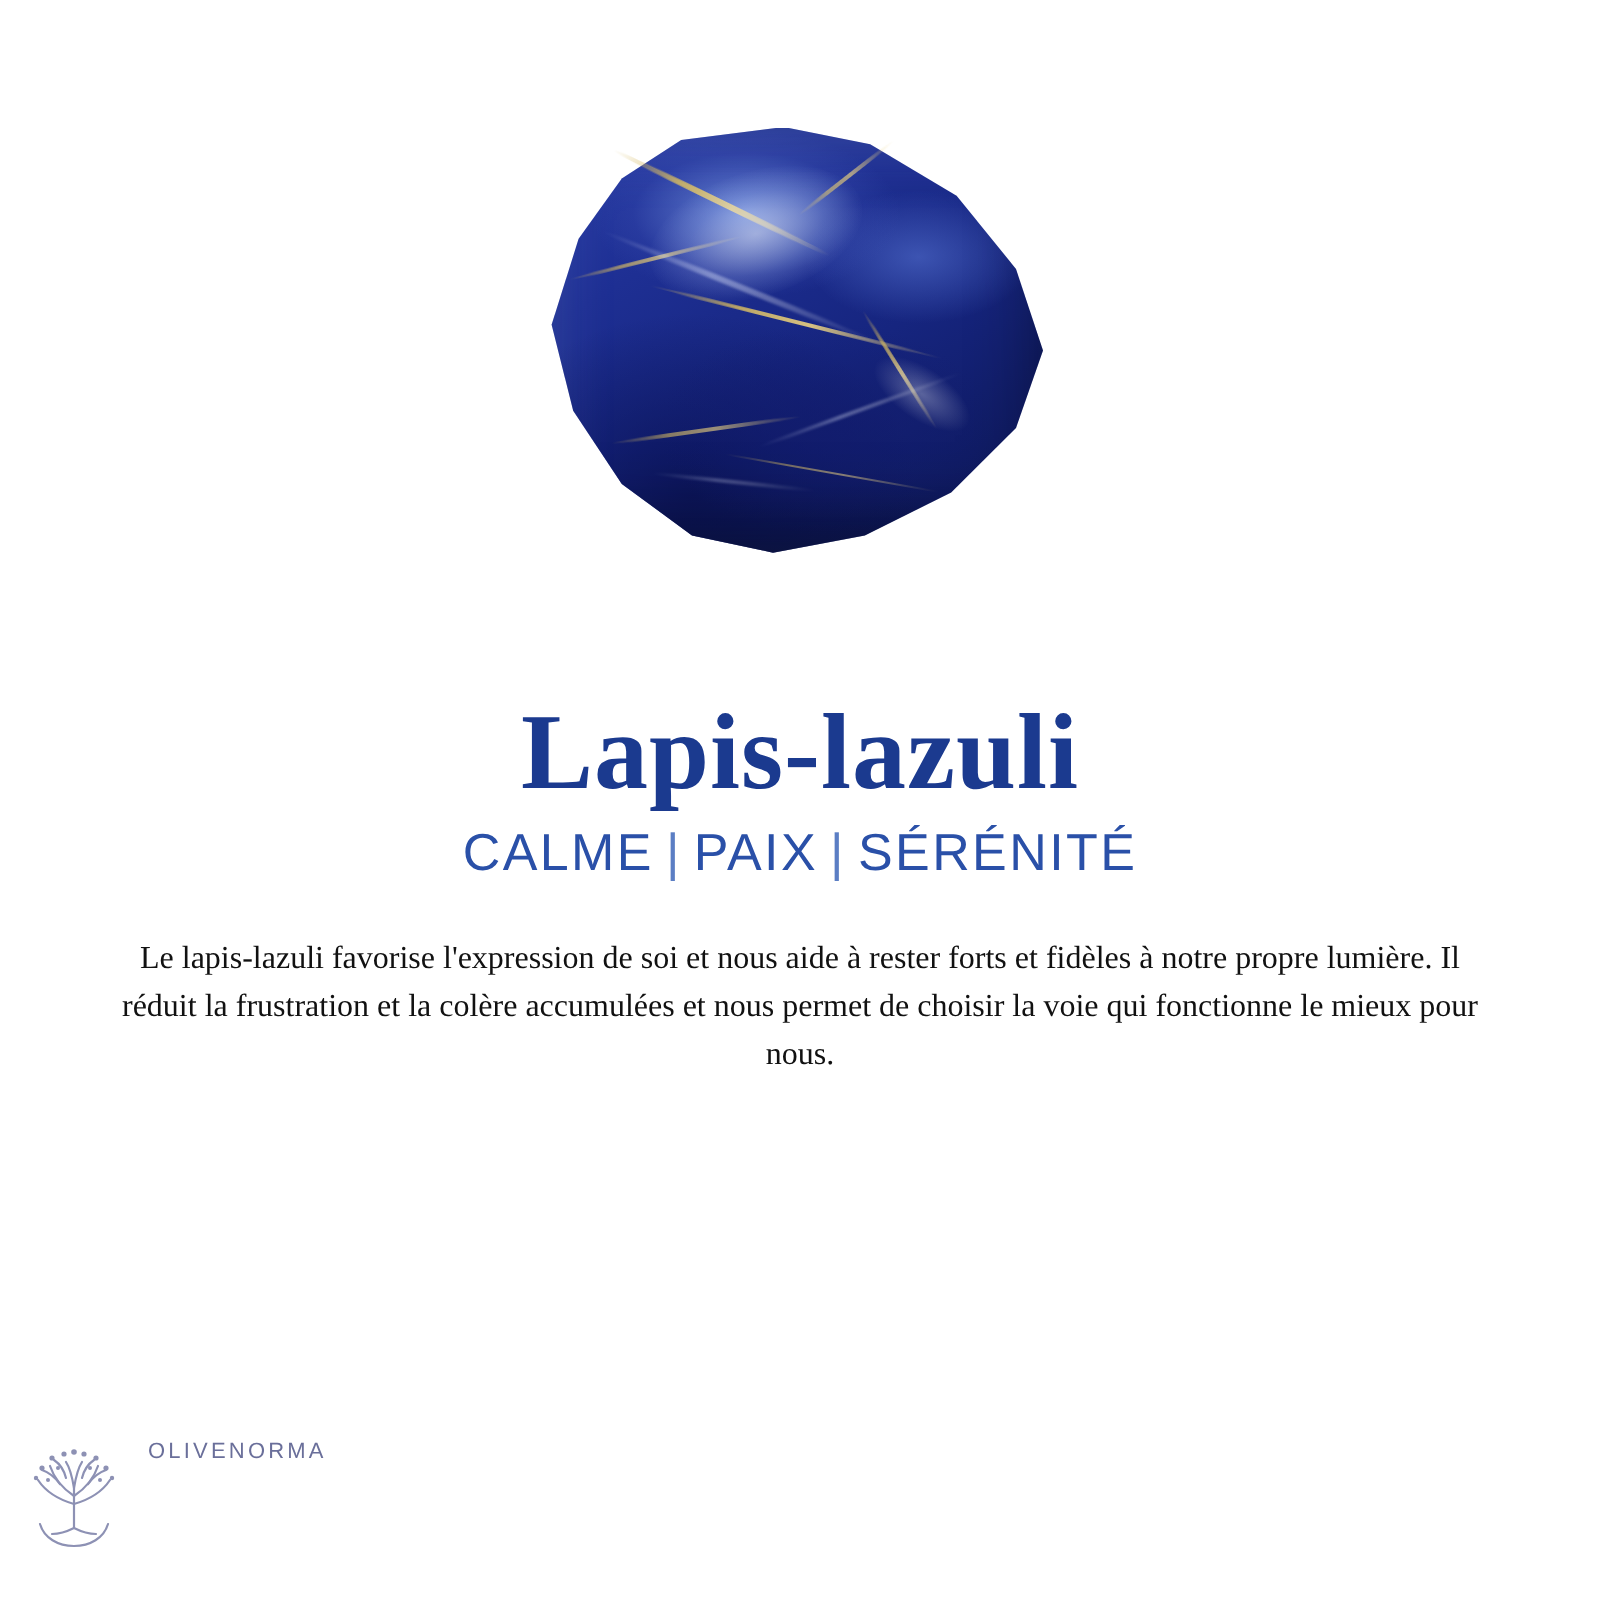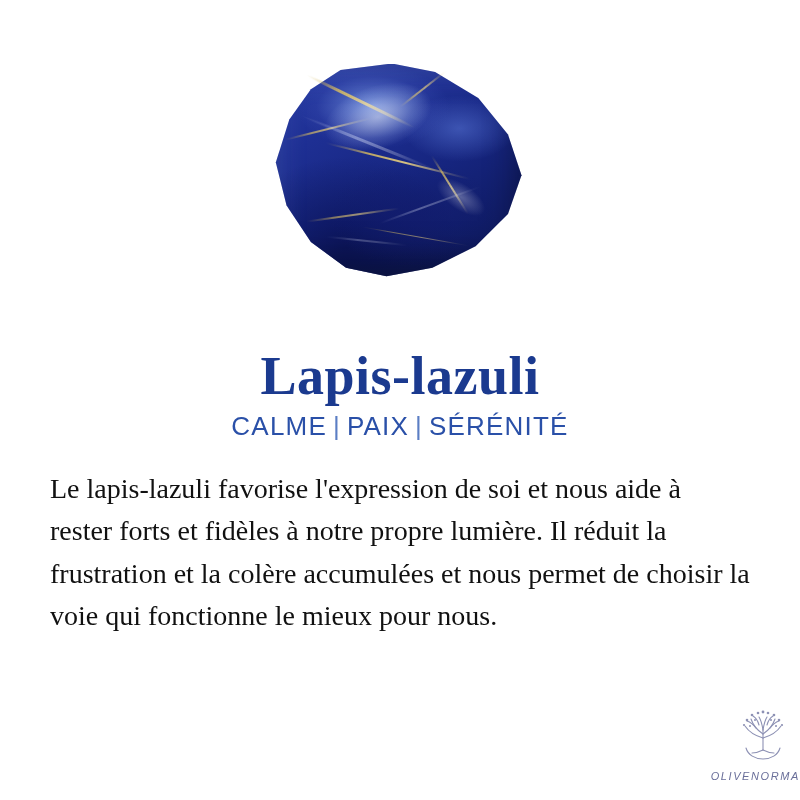--- a/index.html
+++ b/index.html
@@ -118,35 +118,35 @@
     text-align: center;
   }
   .keywords .sep {
     color: #5b7ec4;
     padding: 0 6px;
   }
   .description {
     width: 700px;
     margin-top: 26px;
     font-family: "Liberation Serif", serif;
-    font-size: 28px;
+    font-size: 16px;
     line-height: 1.52;
     color: #111111;
+    text-align: center;
   }
 
   
   .logo-area {
     position: absolute;
     bottom: 18px;
     left: 0;
     width: 100%;
     display: flex;
-    flex-direction: column;
-    align-items: flex-end;
-    font-style: italic;
+    flex-direction: row;
+    align-items: flex-start;
   }
   .logo-mark { display:block; }
   .logo-text {
     font-family: "Liberation Sans", sans-serif;
     font-size: 11px;
     letter-spacing: 1.6px;
     color: #6a6f9a;
     margin-top: 2px;
   }
 </style>

